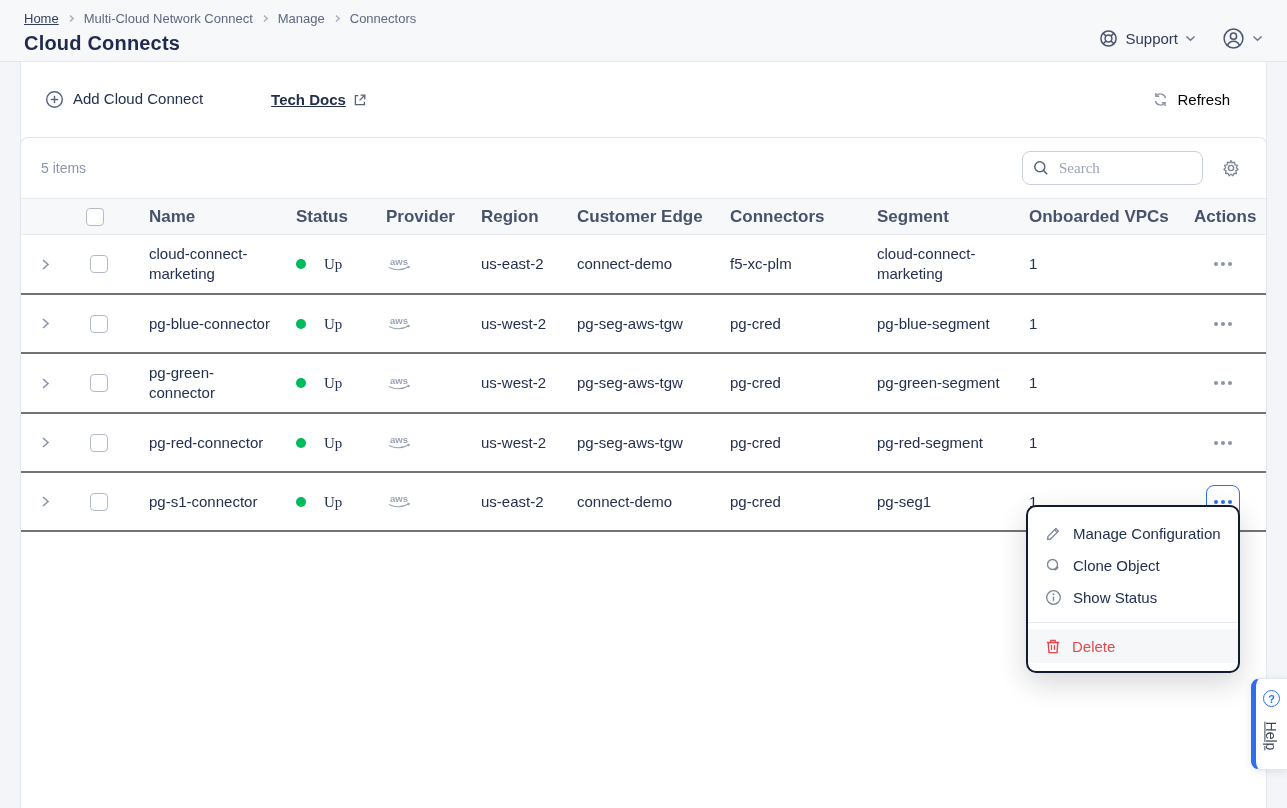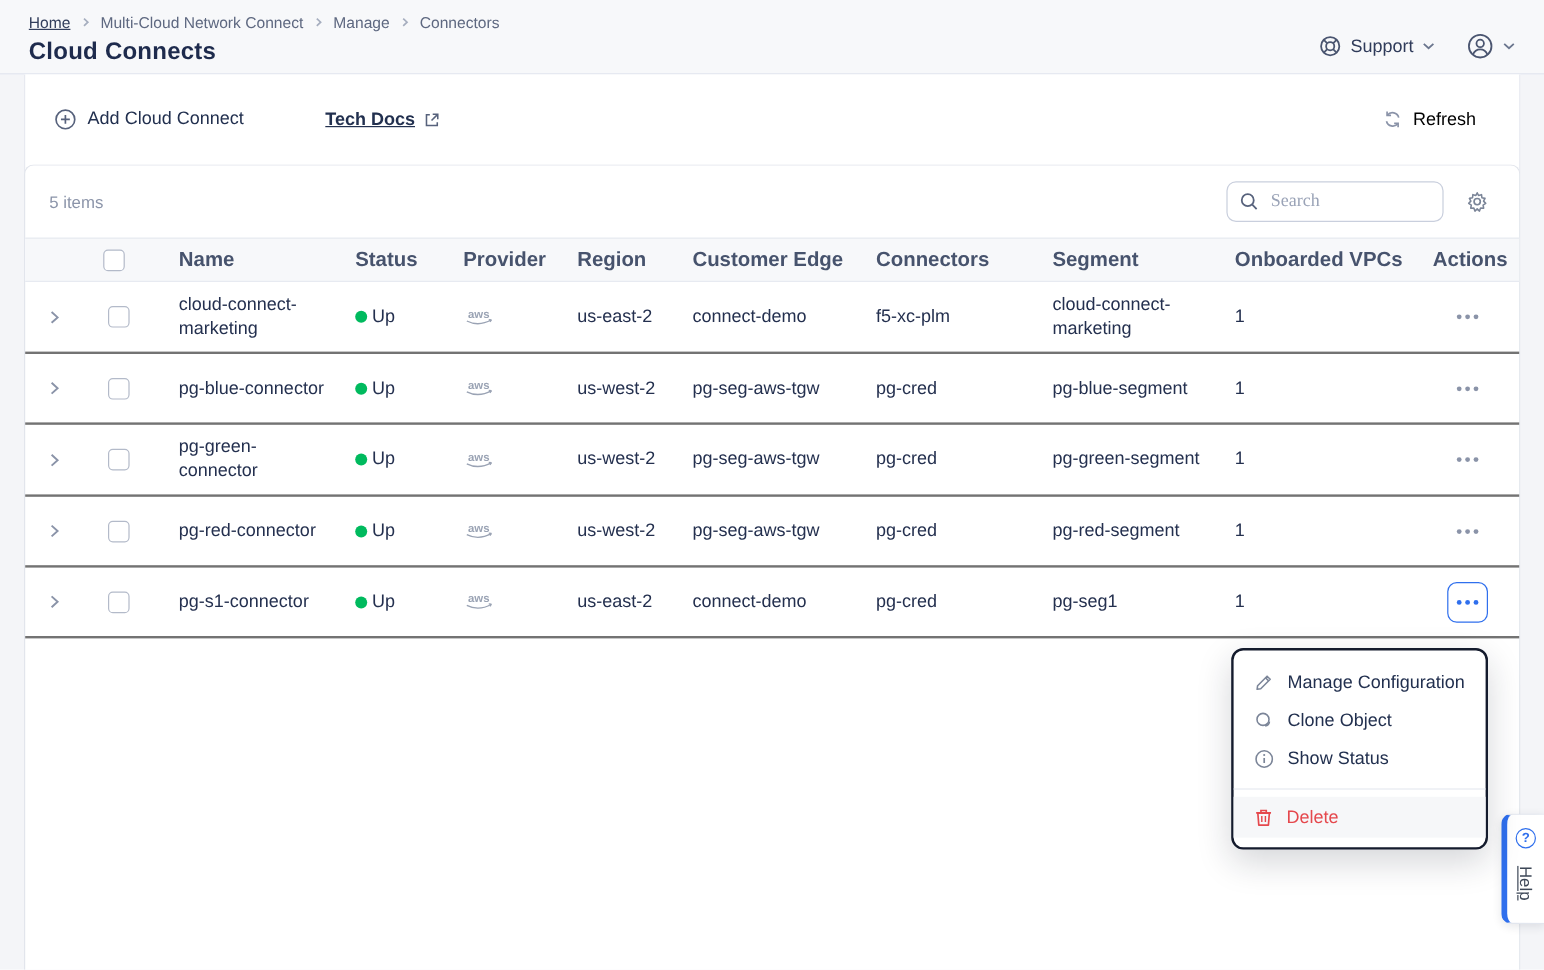--- a/index.html
+++ b/index.html
@@ -61,34 +61,34 @@
   }
   .th { padding-right:8px; white-space:nowrap; }
   .th.name { padding-left:28px; }
   .trow { min-height:59px; border-bottom:2px solid #737373; font-size:15px; color:#24304f; }
   .cell { padding:9px 8px 9px 0; line-height:20px; }
   .cell.name { padding-left:28px; padding-right:24px; word-break:break-word; }
   .cell.segment { padding-right:20px; word-break:break-word; }
   .expand-cell { display:flex; justify-content:center; cursor:pointer; }
   .checkbox { width:18px; height:18px; border:1.5px solid #b3bac9; border-radius:4px; background:#fff; cursor:pointer; }
   .thead .checkbox { margin-top:0; }
-  .status-wrap { display:flex; align-items:center; gap:4px; }
+  .status-wrap { display:flex; align-items:center; gap:18px;font-family:Liberation Serif, serif; }
   .status-dot { width:10px; height:10px; border-radius:50%; background:#00ba5e; }
   .actions-cell { display:flex; }
   .dots-btn {
     width:34px; height:34px; margin-left:12px; border-radius:8px; border:1px solid transparent;
     display:flex; align-items:center; justify-content:center; gap:3px; cursor:pointer; background:transparent;
   }
   .dots-btn .d { width:4px; height:4px; border-radius:50%; background:#8a93a8; }
   .dots-btn.active { border:1.5px solid #2f6fed; background:#fff; }
   .dots-btn.active .d { background:#2f6fed; }
 
   
   .context-menu {
-    position:absolute; left:1026px; top:540px; width:214px;
+    position:absolute; left:1026px; top:505px; width:214px;
     background:#fff; border:2px solid #141b2d; border-radius:10px;
     box-shadow:0 10px 28px rgba(20,27,45,.18); padding:10px 0 8px; z-index:20;
   }
   .menu-item { height:32px; display:flex; align-items:center; gap:11px; padding:0 17px; font-size:15px; color:#22304f; cursor:pointer; white-space:nowrap; }
   .menu-divider { border-top:1px solid #e7eaf0; margin-top:9px; }
   .menu-item.danger { height:34px; margin-top:6px; background:#f6f7f9; color:#e5484d; }
 
   
   .help-tab {
     position:absolute; right:0; top:678px; width:36px; height:92px;

